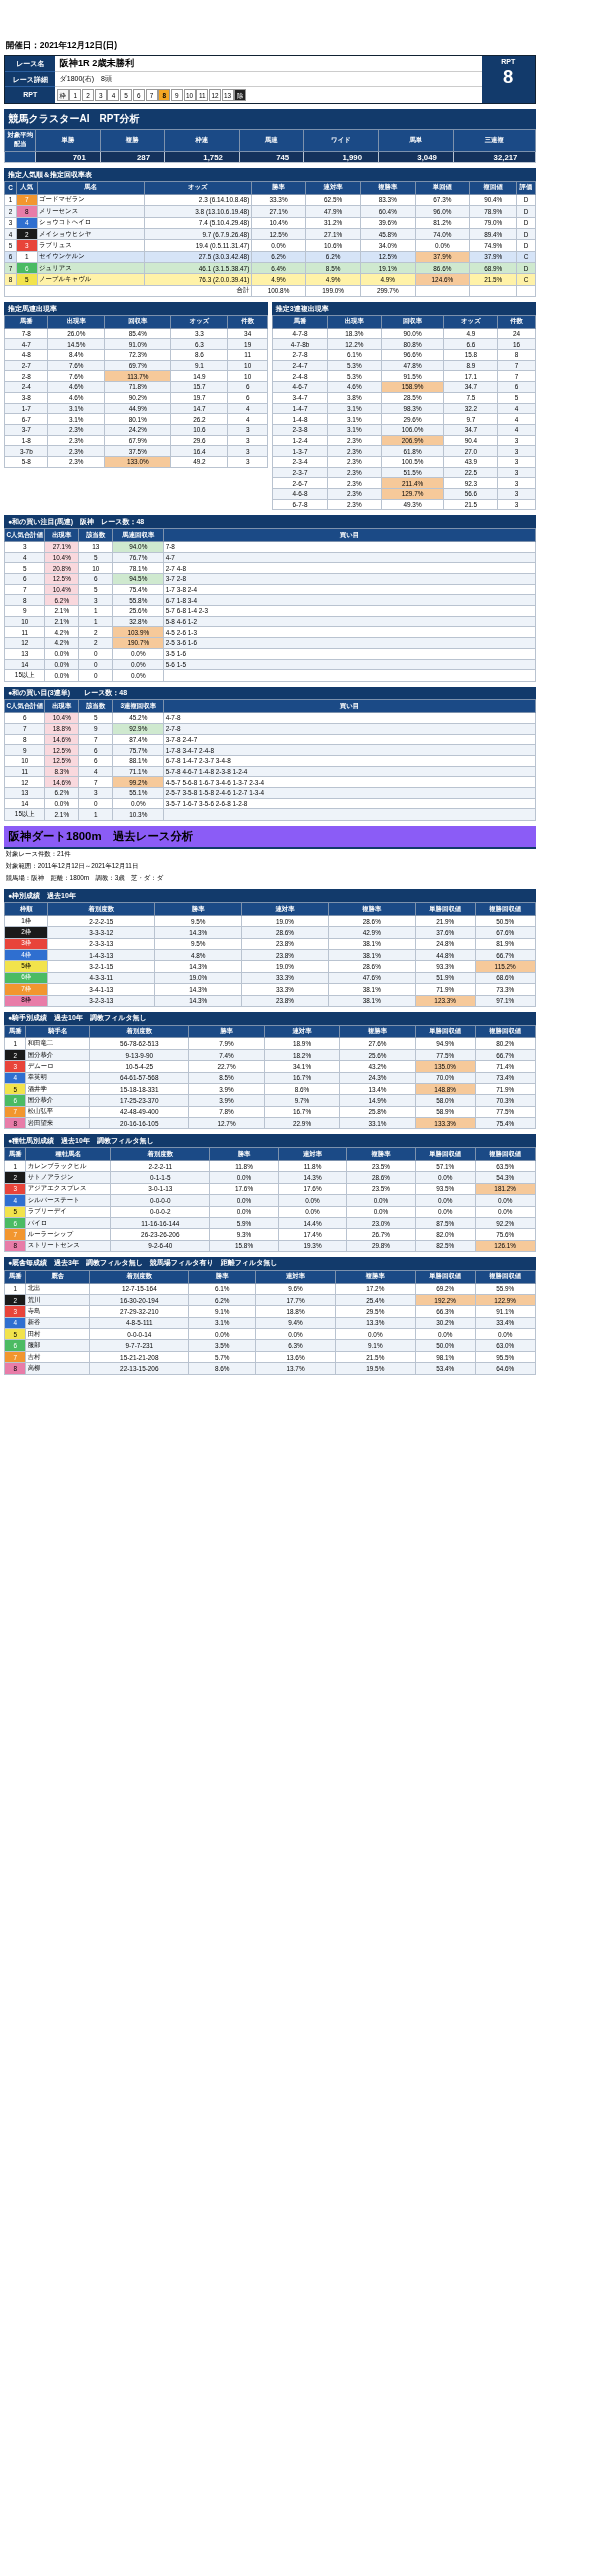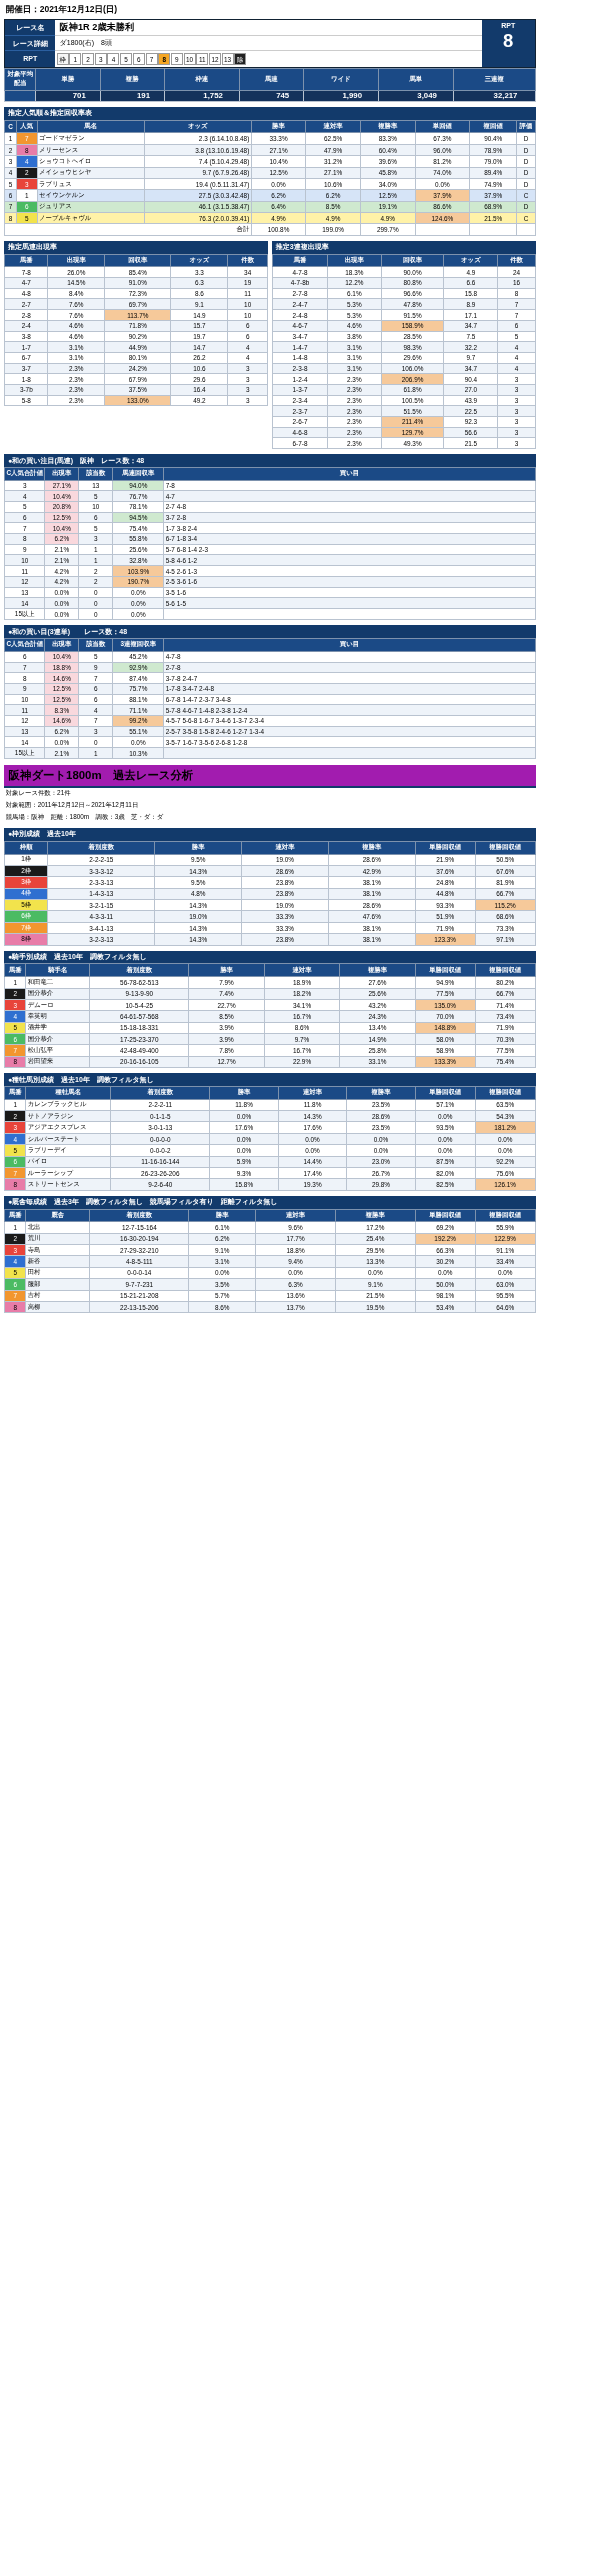--- a/index.html
+++ b/index.html
@@ -4,21 +4,21 @@
 <style>
   * { box-sizing: border-box; }
   body {
     margin: 0; padding: 0;
     background: #ffffff;
     font-family: "Liberation Sans", sans-serif;
     font-size: 7px;
     color: #000;
     width: 612px;
   }
-  .page { width: 540px; padding: 2.8px 4.3px 7px 4.3px; }
+  .page { width: 540px; padding: 2.8px 4.3px 7px 4.3px; margin-top: 36px; }
   .date-head { font-size: 8.5px; font-weight: bold; padding: 1.4px 1.4px 2.8px 1.4px; }
 
   
   .hdr-wrap { display: flex; border: 0.7px solid #123; background: #4d7c0f; }
   .hdr-left { width: 50px; background: #123a6b; color: #fff; }
   .hdr-left div {
     height: 15.6px; line-height: 15.6px; text-align: center; font-size: 7px;
     border-bottom: 0.7px solid #2b5fa0; font-weight: bold;
   }
   .hdr-left div:last-child { border-bottom: none; }
@@ -37,21 +37,21 @@
   .rpt-cells span.hi-blk { background: #222; color: #fff; }
   .hdr-right { width: 53px; background: #123a6b; color: #fff; text-align: center; }
   .hdr-right .lab { font-size: 7px; padding-top: 2.1px; font-weight: bold; }
   .hdr-right .num { font-size: 18.5px; font-weight: bold; line-height: 24px; }
 
   
   .sec-bar {
     background: #123a6b; color: #fff; font-size: 10px; font-weight: bold;
     padding: 2.8px 4.3px; margin-top: 5.7px;
   }
-  .sec-bar.big { font-size: 11.4px; background: #a21caf; color: #000; border-bottom: 2.1px solid #123a6b; }
+  .sec-bar.big { font-size: 11.4px; background: #8b5cf6; color: #000; border-bottom: 2.1px solid #123a6b; }
   .sub-bar {
     background: #123a6b; color: #fff; font-size: 7px; font-weight: bold;
     padding: 1.4px 3.6px; margin-top: 5px;
   }
   .mini-note { font-size: 6.4px; padding: 1.4px 1.4px; }
 
   
   table { border-collapse: collapse; width: 100%; font-size: 6.4px; }
   th {
     background: #1b4a86; color: #fff; border: 0.7px solid #7d92ad;
@@ -124,37 +124,38 @@
           <span class="hi-blk">除</span>
         </span>
       </div>
     </div>
     <div class="hdr-right">
       <div class="lab">RPT</div>
       <div class="num">8</div>
     </div>
   </div>
 
+  <div class="sec-bar">競馬クラスターAI　RPT分析</div>
 
   <table class="pay-tbl">
     <tbody>
         <tr>
       <th style="width:31px">対象平均配当</th>
       <th>単勝</th>
       <th>複勝</th>
       <th>枠連</th>
       <th>馬連</th>
       <th>ワイド</th>
       <th>馬単</th>
       <th>三連複</th>
     </tr>
     <tr>
       <td style="background:#1b4a86;color:#fff"></td>
       <td>701</td>
-      <td>191</td>
+      <td>287</td>
       <td>1,752</td>
       <td>745</td>
       <td>1,990</td>
       <td>3,049</td>
       <td>32,217</td>
     </tr>
   </tbody>
     </table>
 
   <div class="sub-bar">推定人気順＆推定回収率表</div>

